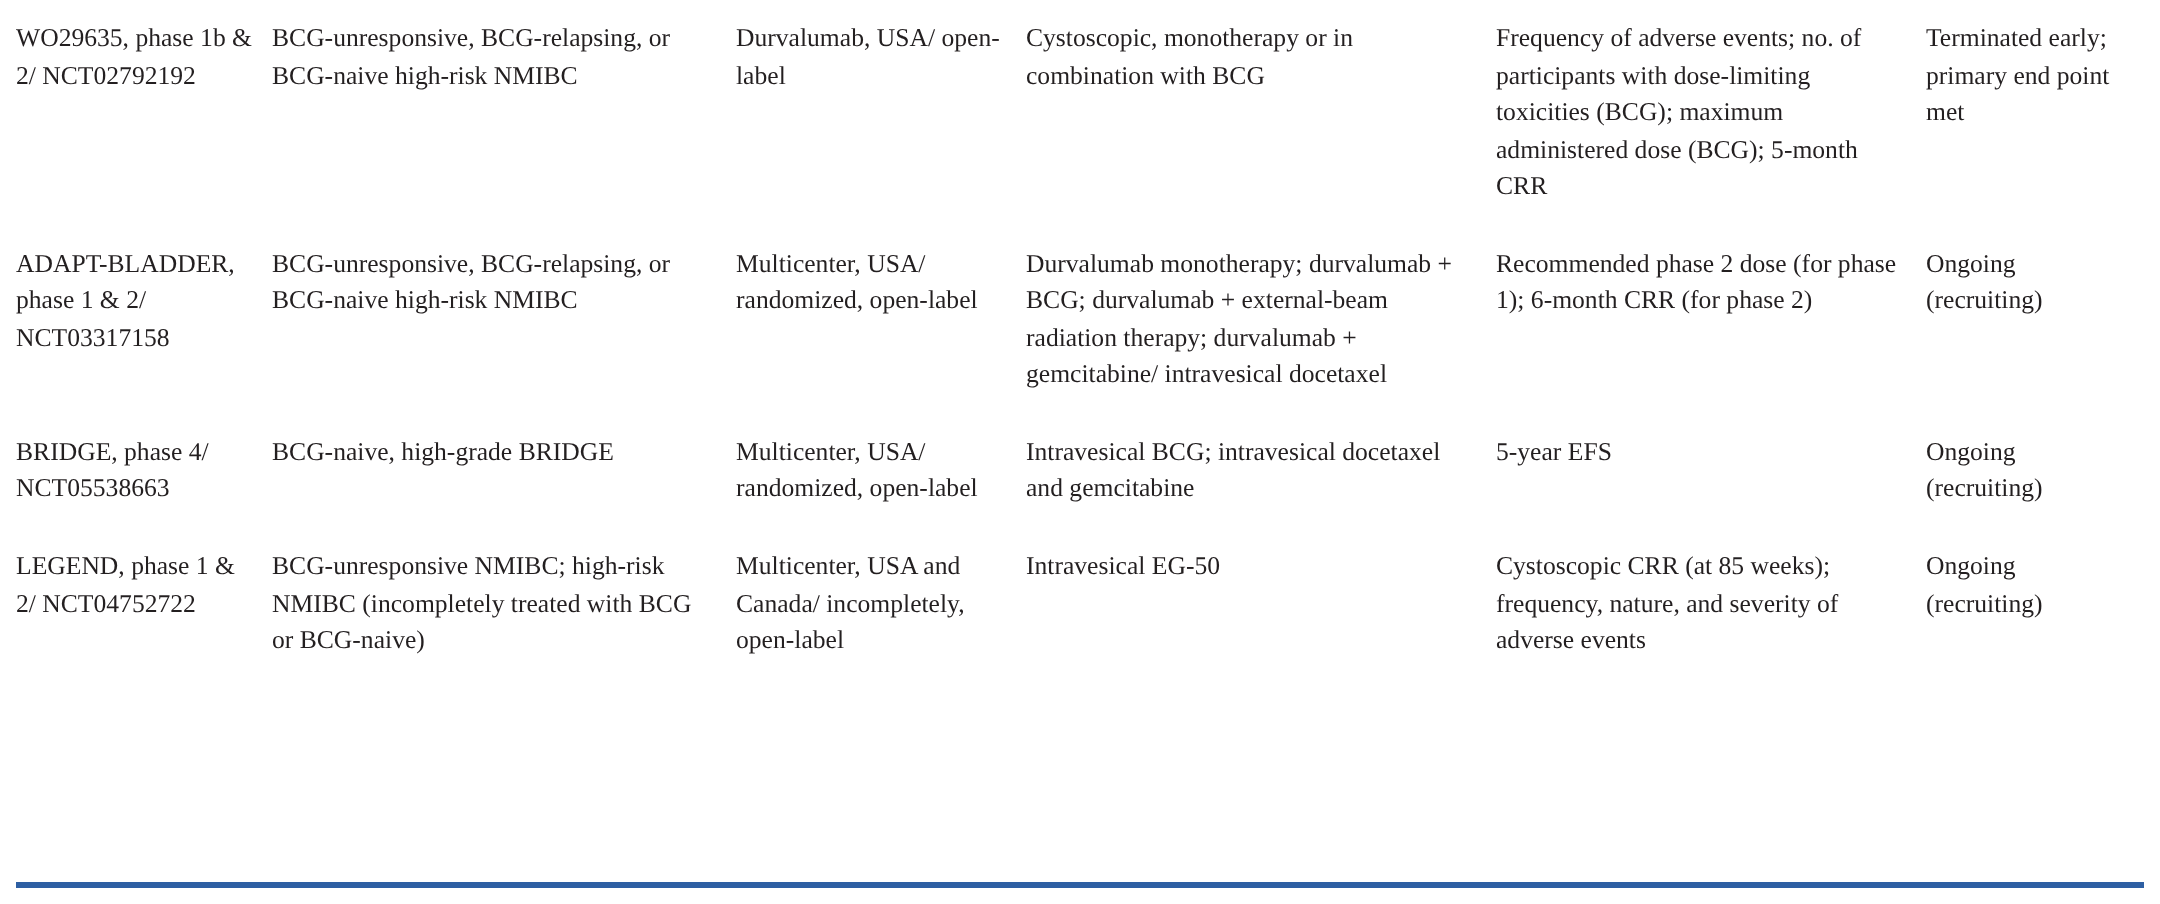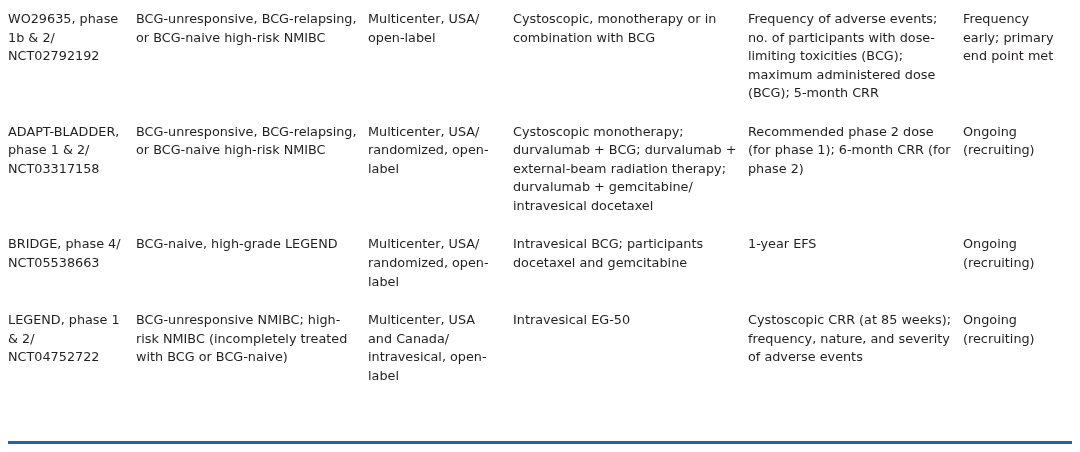--- a/index.html
+++ b/index.html
@@ -25,20 +25,21 @@
     width: 1064px;
     border-collapse: collapse;
     table-layout: fixed;
     font-size: 12.8px;
     line-height: 1.45;
   }
   table.trials td {
     vertical-align: top;
     padding: 10px 10px 10px 0;
     border: none;
+    font-family: Liberation Serif, serif;
   }
   table.trials tr.row-last td {
     padding-bottom: 12px;
   }
   
   col.c0 { width: 128px; }
   col.c1 { width: 232px; }
   col.c2 { width: 145px; }
   col.c3 { width: 235px; }
   col.c4 { width: 215px; }
@@ -73,81 +74,81 @@
     </colgroup>
     <tbody>
       <tr class="row">
         <td>
             <span class="cell-text">WO29635, phase 1b &amp; 2/ NCT02792192</span>
           </td>
         <td>
             <span class="cell-text">BCG-unresponsive, BCG-relapsing, or BCG-naive high-risk NMIBC</span>
           </td>
         <td>
-            <span class="cell-text">Multicenter, USA/ open-label</span>
+            <span class="cell-text">Durvalumab, USA/ open-label</span>
           </td>
         <td>
             <span class="cell-text">Cystoscopic, monotherapy or in combination with BCG</span>
           </td>
         <td>
             <span class="cell-text">Frequency of adverse events; no. of participants with dose-limiting toxicities (BCG); maximum administered dose (BCG); 5-month CRR</span>
           </td>
         <td>
-            <span class="cell-text">Frequency early; primary end point met</span>
+            <span class="cell-text">Terminated early; primary end point met</span>
           </td>
       </tr>
       <tr class="row">
         <td>
             <span class="cell-text">ADAPT-BLADDER, phase 1 &amp; 2/ NCT03317158</span>
           </td>
         <td>
             <span class="cell-text">BCG-unresponsive, BCG-relapsing, or BCG-naive high-risk NMIBC</span>
           </td>
         <td>
             <span class="cell-text">Multicenter, USA/ randomized, open-label</span>
           </td>
         <td>
-            <span class="cell-text">Cystoscopic monotherapy; durvalumab + BCG; durvalumab + external-beam radiation therapy; durvalumab + gemcitabine/ intravesical docetaxel</span>
+            <span class="cell-text">Durvalumab monotherapy; durvalumab + BCG; durvalumab + external-beam radiation therapy; durvalumab + gemcitabine/ intravesical docetaxel</span>
           </td>
         <td>
             <span class="cell-text">Recommended phase 2 dose (for phase 1); 6-month CRR (for phase 2)</span>
           </td>
         <td>
             <span class="cell-text">Ongoing (recruiting)</span>
           </td>
       </tr>
       <tr class="row">
         <td>
             <span class="cell-text">BRIDGE, phase 4/ NCT05538663</span>
           </td>
         <td>
-            <span class="cell-text">BCG-naive, high-grade LEGEND</span>
+            <span class="cell-text">BCG-naive, high-grade BRIDGE</span>
           </td>
         <td>
             <span class="cell-text">Multicenter, USA/ randomized, open-label</span>
           </td>
         <td>
-            <span class="cell-text">Intravesical BCG; participants docetaxel and gemcitabine</span>
+            <span class="cell-text">Intravesical BCG; intravesical docetaxel and gemcitabine</span>
           </td>
         <td>
-            <span class="cell-text">1-year EFS</span>
+            <span class="cell-text">5-year EFS</span>
           </td>
         <td>
             <span class="cell-text">Ongoing (recruiting)</span>
           </td>
       </tr>
       <tr class="row row-last">
         <td>
             <span class="cell-text">LEGEND, phase 1 &amp; 2/ NCT04752722</span>
           </td>
         <td>
             <span class="cell-text">BCG-unresponsive NMIBC; high-risk NMIBC (incompletely treated with BCG or BCG-naive)</span>
           </td>
         <td>
-            <span class="cell-text">Multicenter, USA and Canada/ intravesical, open-label</span>
+            <span class="cell-text">Multicenter, USA and Canada/ incompletely, open-label</span>
           </td>
         <td>
             <span class="cell-text">Intravesical EG-50</span>
           </td>
         <td>
             <span class="cell-text">Cystoscopic CRR (at 85 weeks); frequency, nature, and severity of adverse events</span>
           </td>
         <td>
             <span class="cell-text">Ongoing (recruiting)</span>
           </td>

